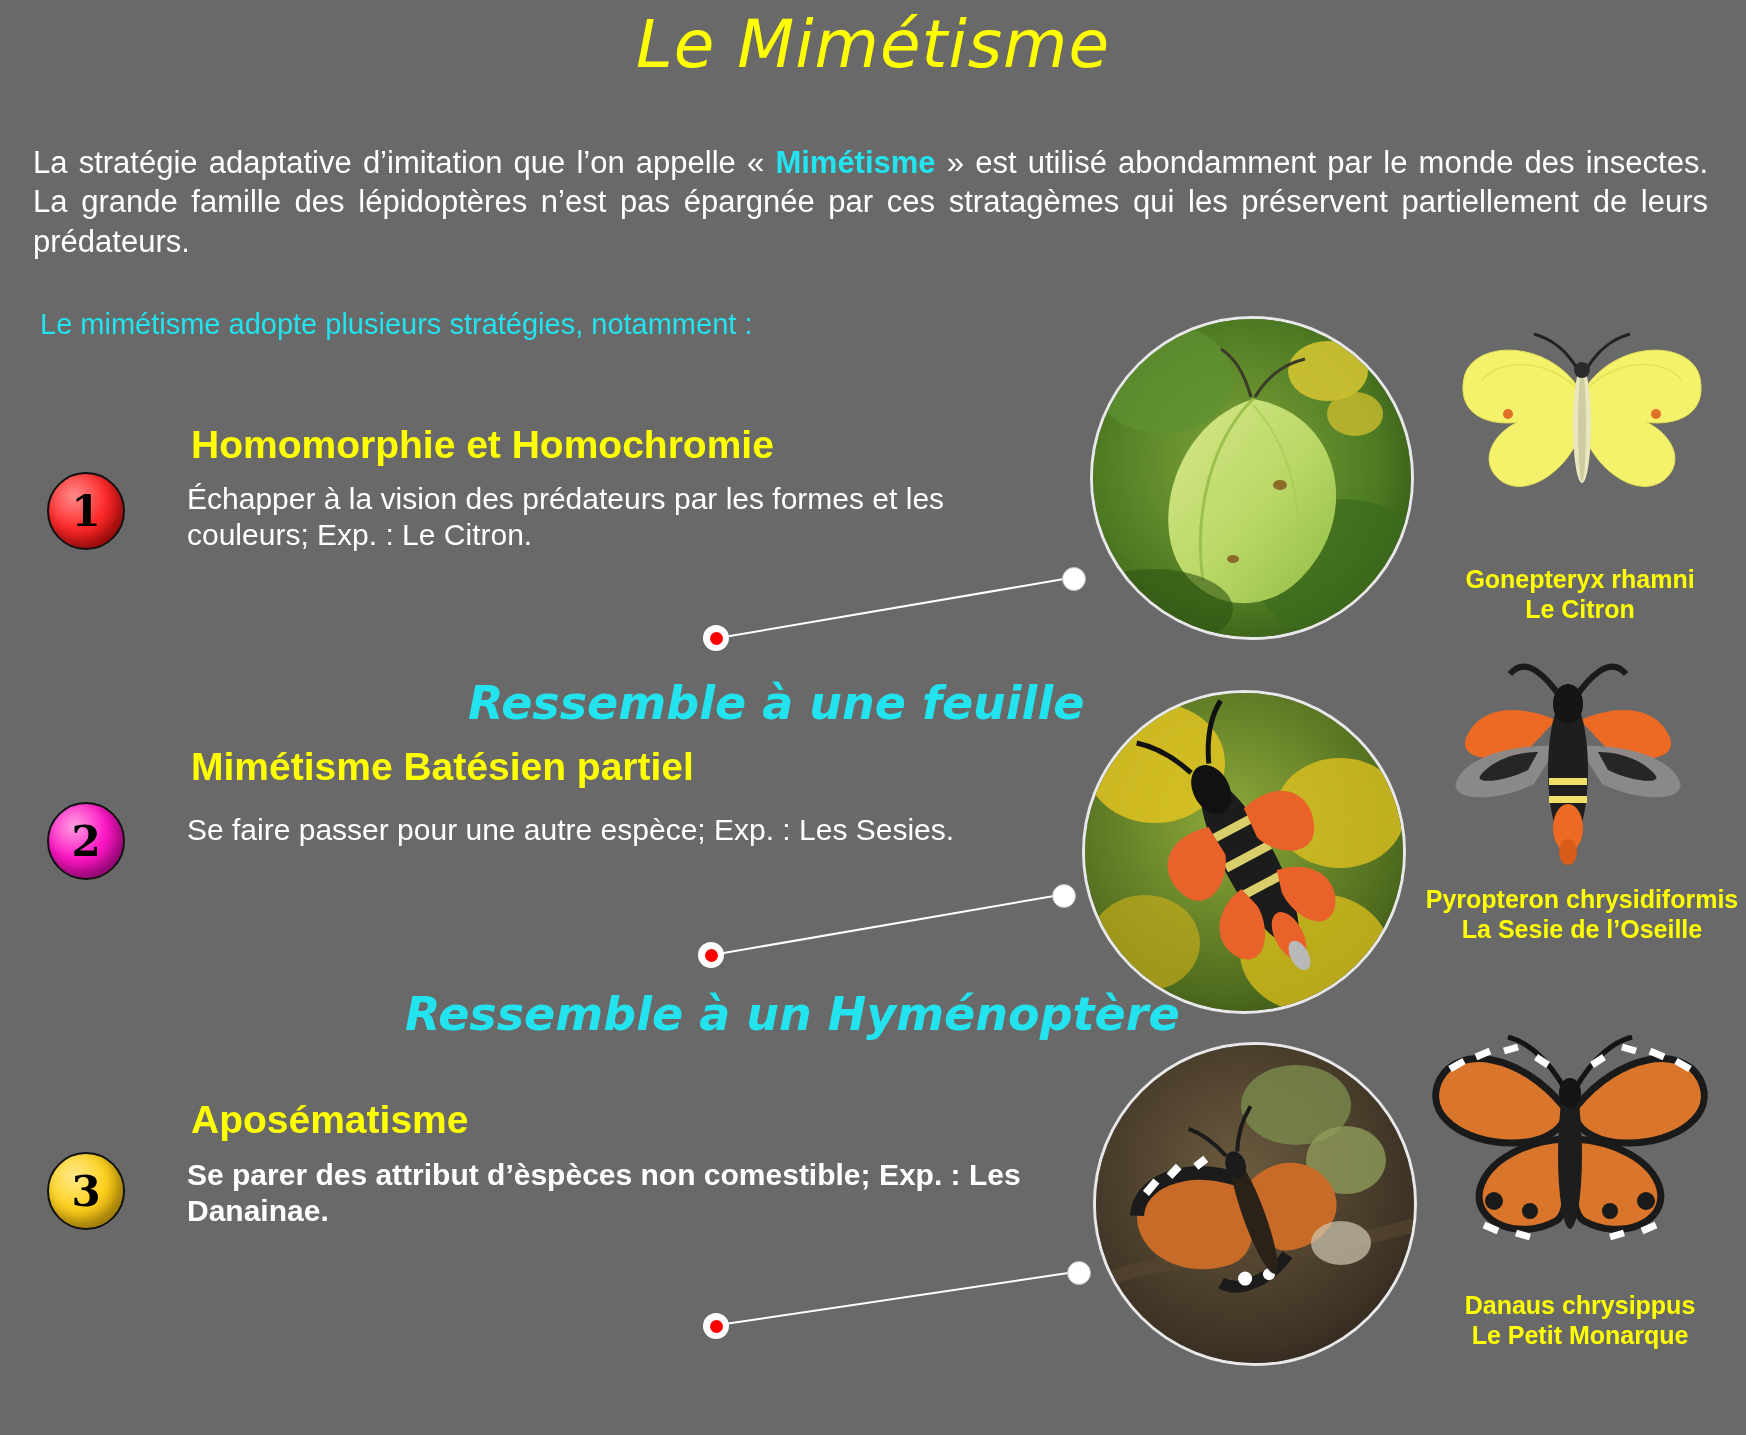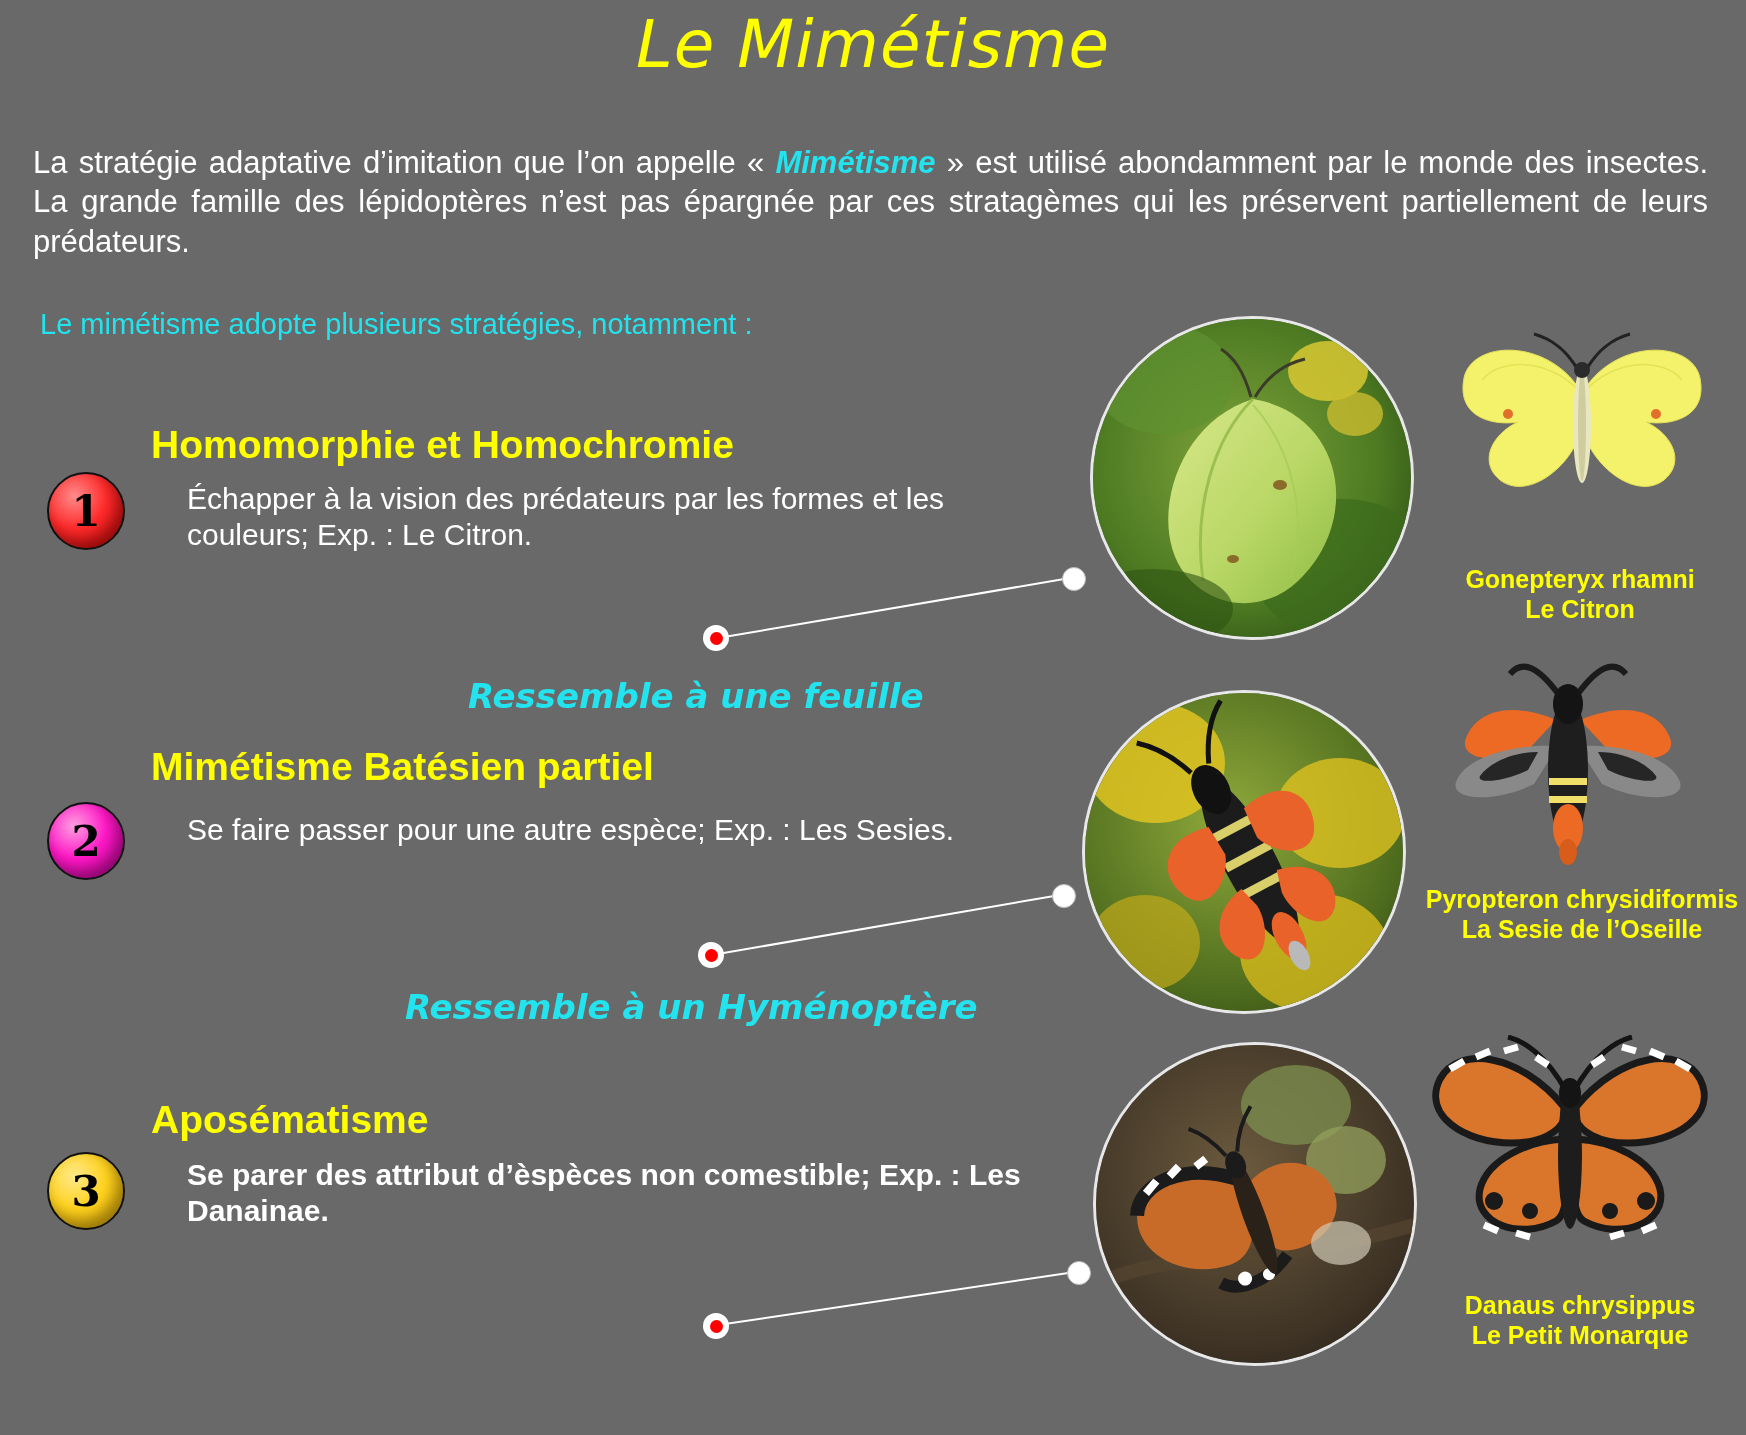--- a/index.html
+++ b/index.html
@@ -19,47 +19,48 @@
     font-size:66px;font-weight:normal;font-style:italic;
     letter-spacing:1px;
     font-family:"DejaVu Sans",sans-serif;
   }
 
   .intro{
     position:absolute;top:143px;left:33px;width:1675px;
     color:#ffffff;font-size:31px;line-height:1.27;
     text-align:justify;text-justify:inter-word;
   }
-  .intro .hl{color:#22e3ee;font-weight:bold;font-style:italic;}
+  .intro .hl{color:#22e3ee;font-weight:bold;}
 
   .subtitle{
     position:absolute;top:308px;left:40px;
     color:#22e3ee;font-size:29px;
   }
   .badge{
     position:absolute;width:74px;height:74px;border-radius:50%;
     border:2px solid #111;
     display:flex;align-items:center;justify-content:center;
     font-size:42px;font-weight:bold;color:#000;
     font-family:"DejaVu Serif",serif;
     box-shadow:inset -6px -8px 14px rgba(0,0,0,.35);
   }
   .badge.b1{background:radial-gradient(circle at 34% 30%,#ff8a8a 0%,#ff2b2b 45%,#d10000 100%);}
   .badge.b2{background:radial-gradient(circle at 34% 30%,#ff9ee0 0%,#ff18c6 45%,#c4009a 100%);}
   .badge.b3{background:radial-gradient(circle at 34% 30%,#ffe98a 0%,#ffd21e 45%,#e0a800 100%);}
 
   .head{
     position:absolute;color:#ffff00;font-size:39px;font-weight:bold;
     white-space:nowrap;
+    margin-left:40px;
   }
   .desc{
     position:absolute;color:#ffffff;font-size:30px;line-height:1.2;margin-left:36px;
   }
   .caption{
-    position:absolute;color:#22e3ee;font-size:34px;
+    position:absolute;color:#22e3ee;font-size:46px;
     font-weight:bold;font-style:italic;white-space:nowrap;
     font-family:"DejaVu Sans",sans-serif;
   }
 
   
   .connector{position:absolute;left:0;top:0;width:1746px;height:1435px;pointer-events:none;}
 
   
   .photo{
     position:absolute;border-radius:50%;

